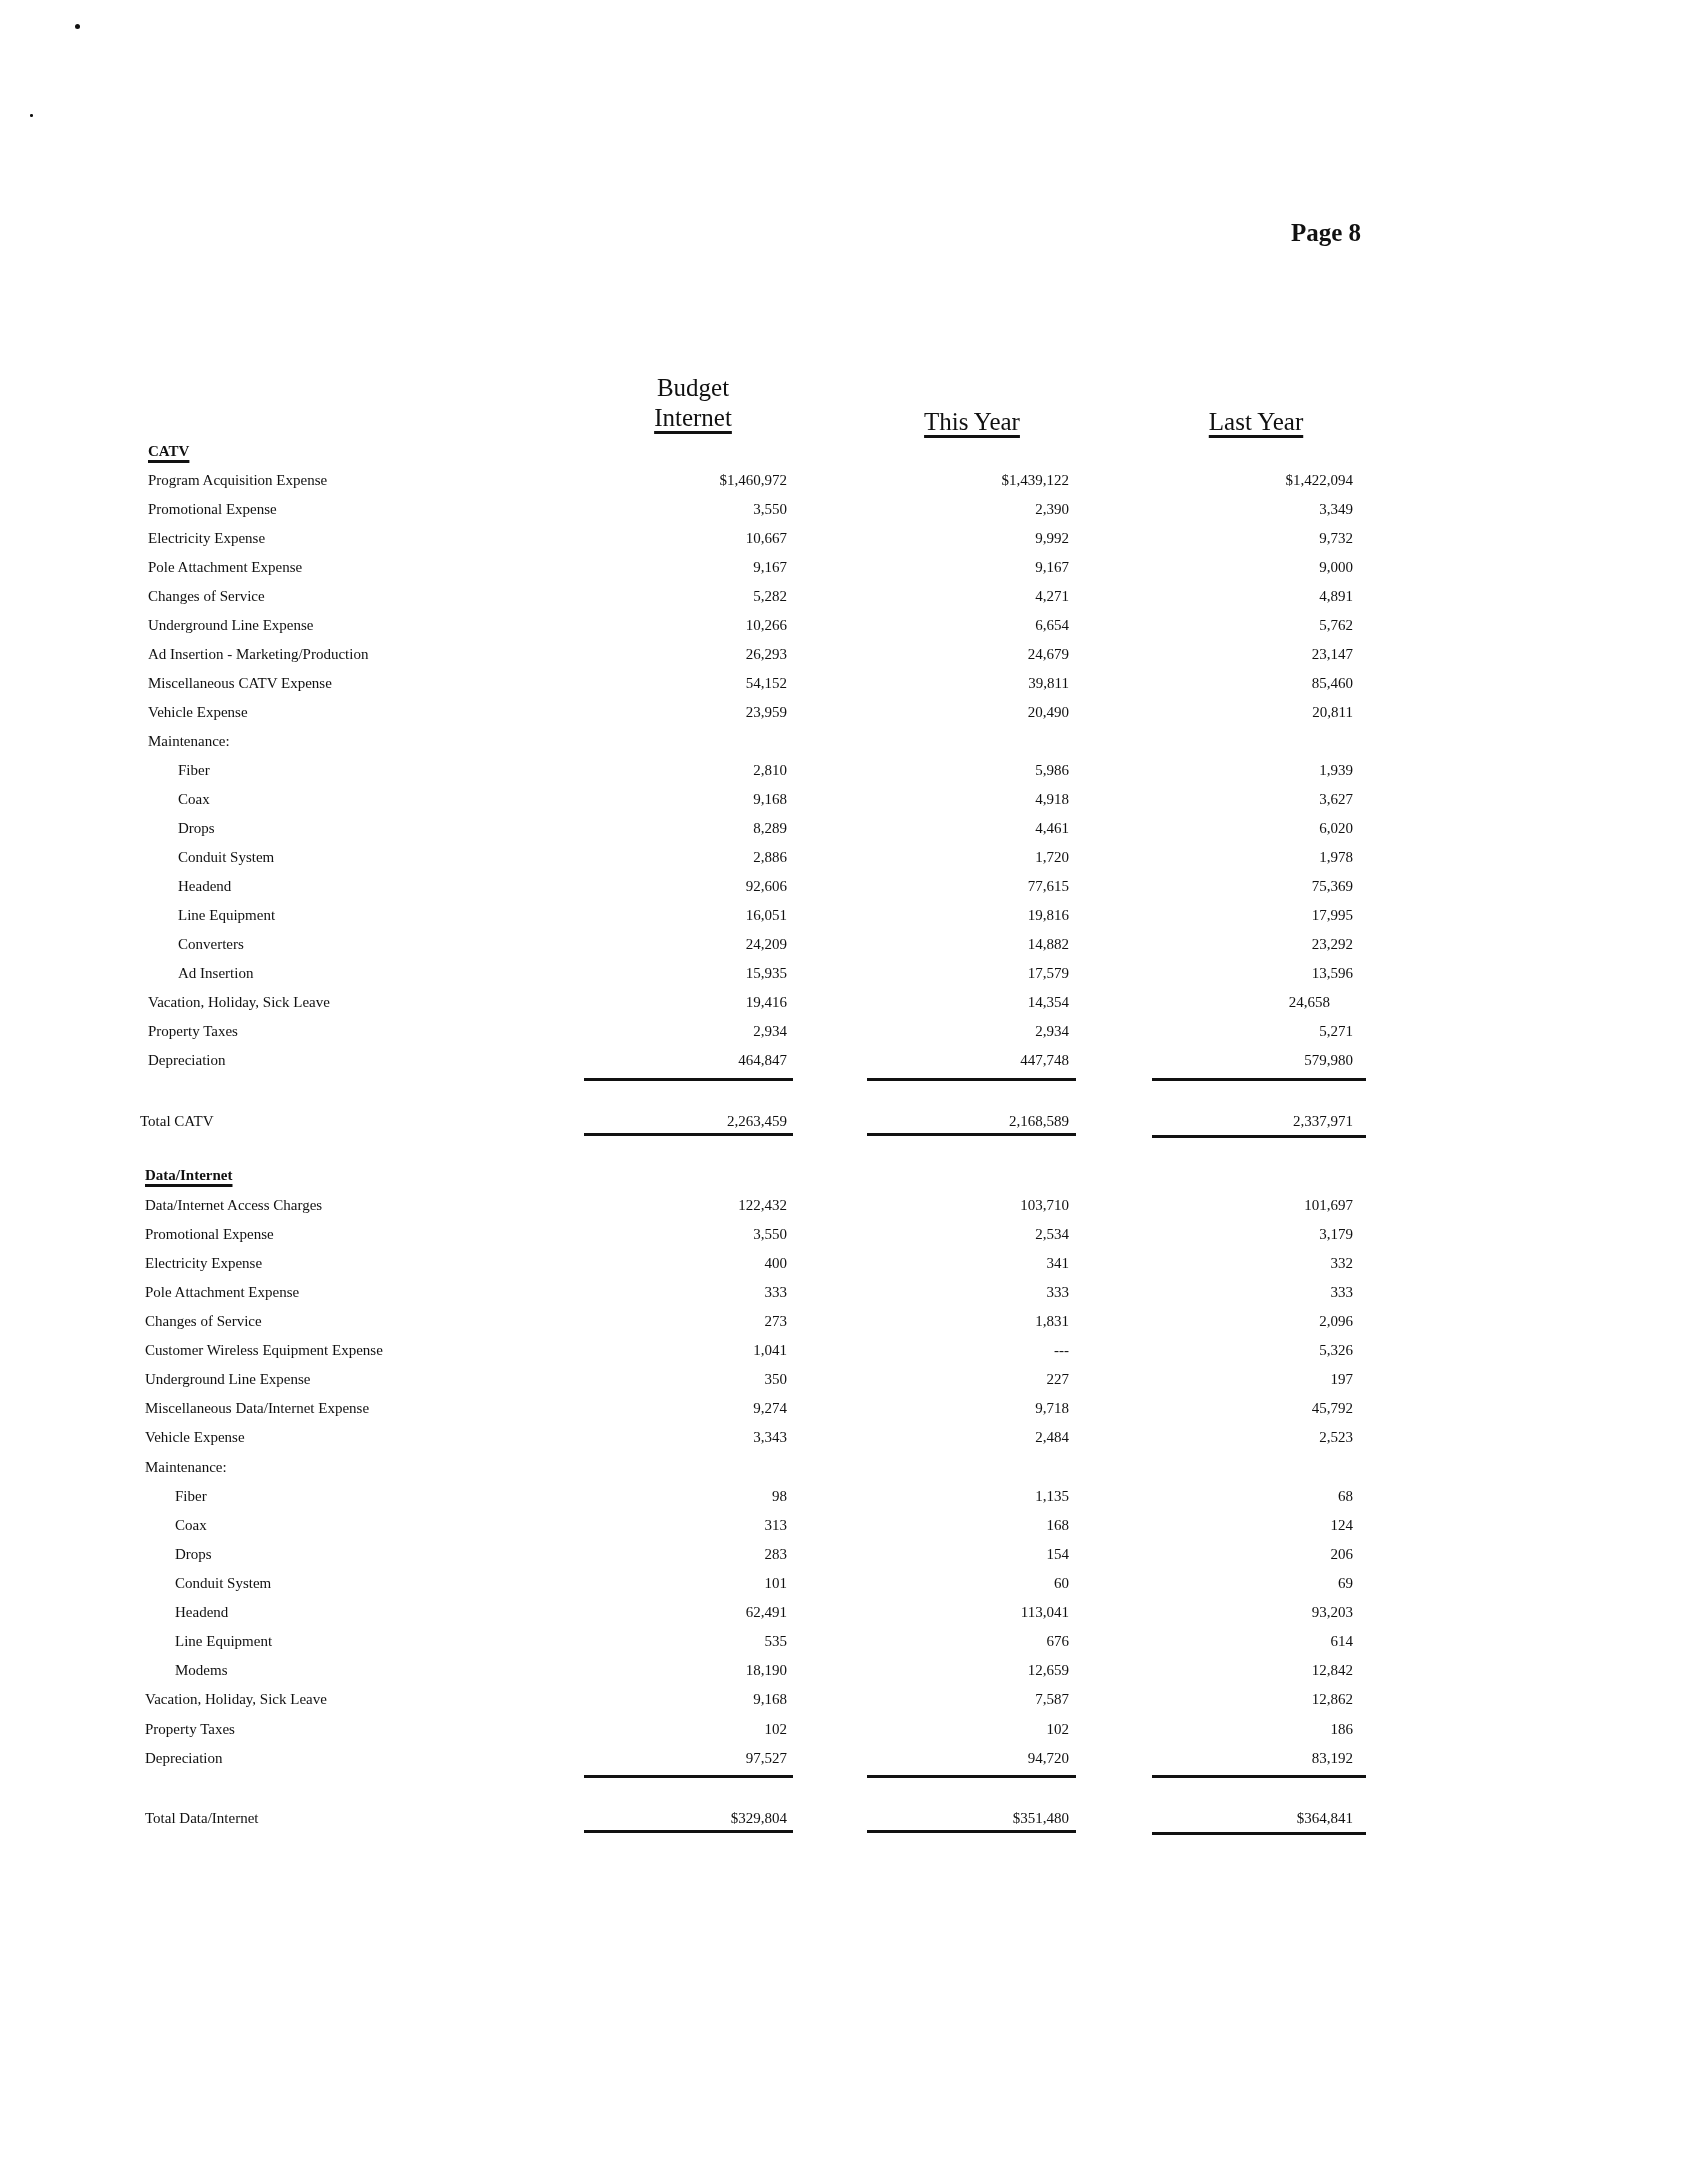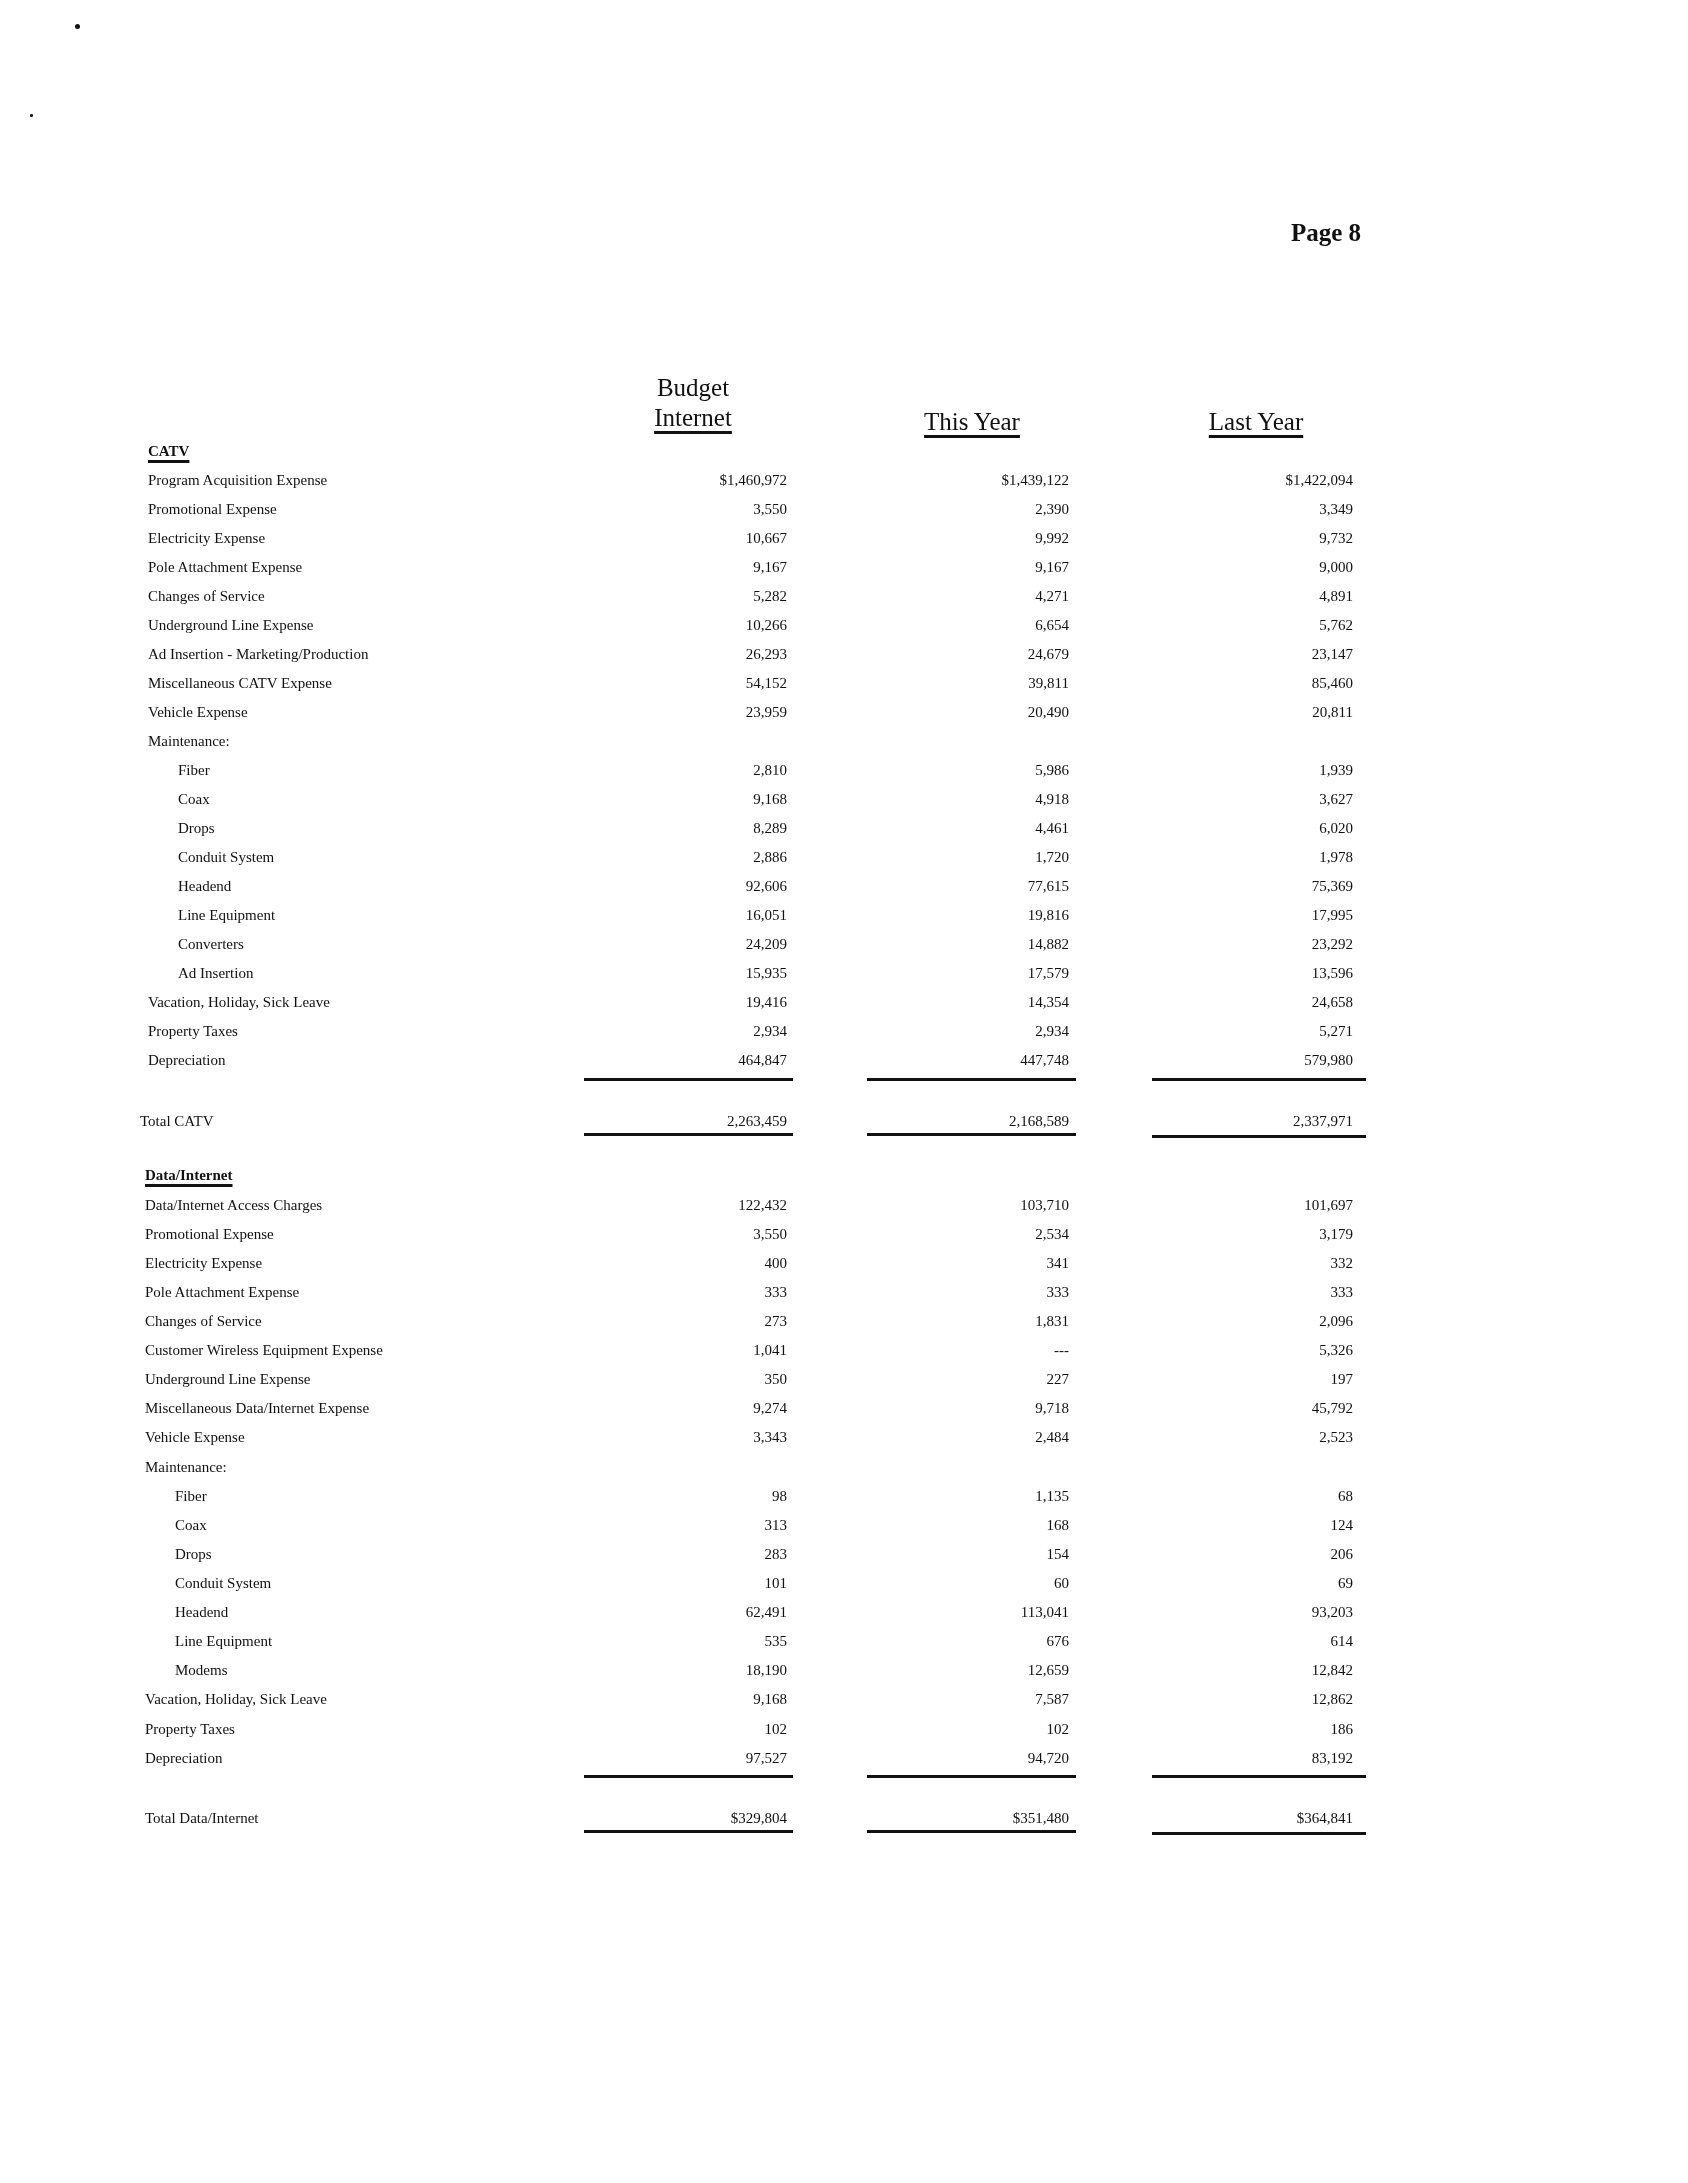--- a/index.html
+++ b/index.html
@@ -149,21 +149,21 @@
     <div class="row" style="top: 959px;">
       <div class="label" style="left: 178px;">Ad Insertion</div>
       <div class="v" style="left: 578px;">15,935</div>
       <div class="v" style="left: 860px;">17,579</div>
       <div class="v" style="left: 1144px;">13,596</div>
     </div>
     <div class="row" style="top: 988px;">
       <div class="label" style="left: 148px;">Vacation, Holiday, Sick Leave</div>
       <div class="v" style="left: 578px;">19,416</div>
       <div class="v" style="left: 860px;">14,354</div>
-      <div class="v" style="left: 1144px;">24,658</div>
+      <div class="v" style="left: 1121px;">24,658</div>
     </div>
     <div class="row" style="top: 1017px;">
       <div class="label" style="left: 148px;">Property Taxes</div>
       <div class="v" style="left: 578px;">2,934</div>
       <div class="v" style="left: 860px;">2,934</div>
       <div class="v" style="left: 1144px;">5,271</div>
     </div>
     <div class="row" style="top: 1046px;">
       <div class="label" style="left: 148px;">Depreciation</div>
       <div class="v" style="left: 578px;">464,847</div>

